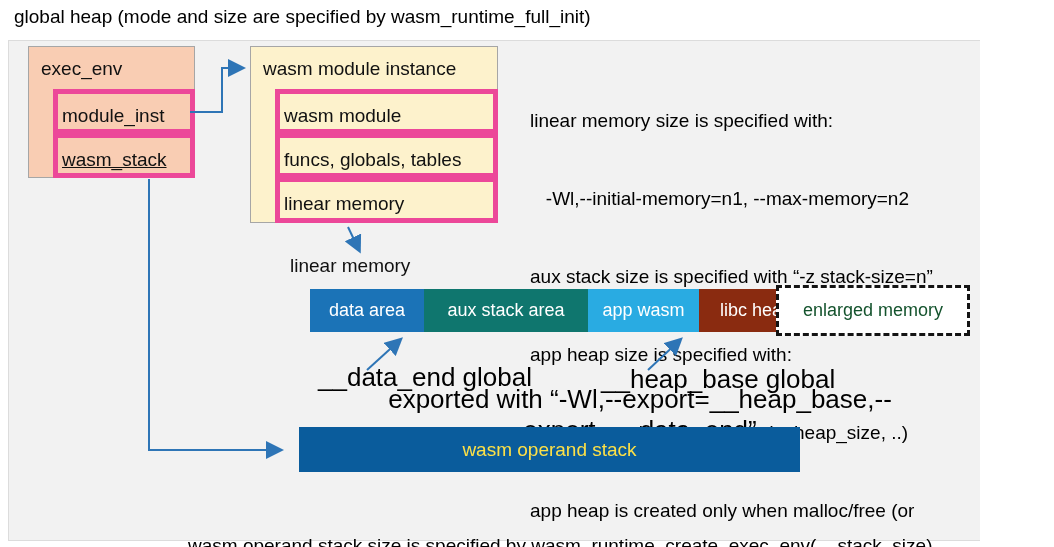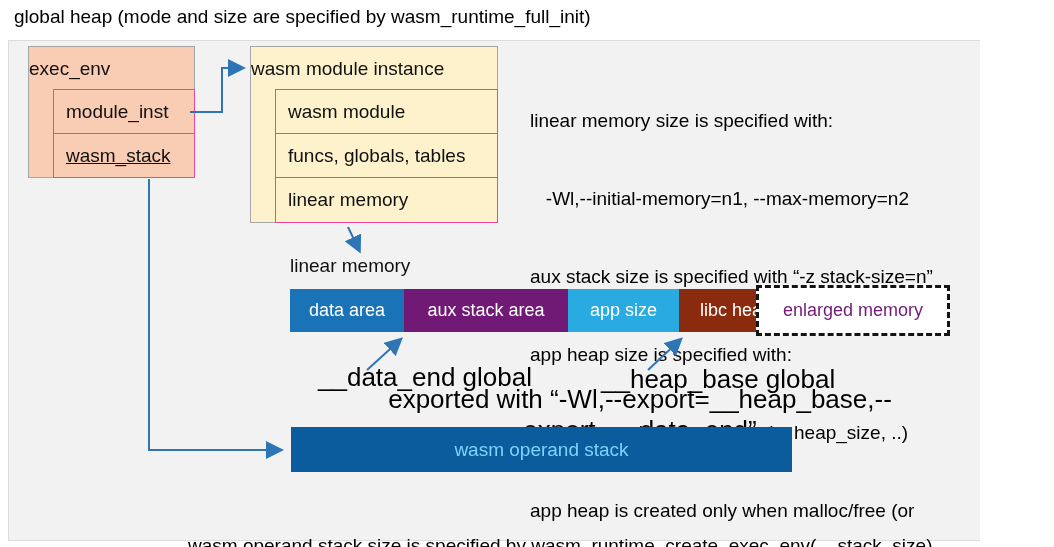--- a/index.html
+++ b/index.html
@@ -8,43 +8,43 @@
 
   .title{position:absolute;left:14px;top:6px;font-size:19px;color:#000;}
 
   .panel{position:absolute;left:8px;top:40px;width:1038px;height:501px;
          background:#f2f2f2;border:1px solid #dcdcdc;box-sizing:border-box;}
 
   
   .recbox{position:absolute;box-sizing:border-box;border:1px solid #a6a6a6;font-size:19px;}
   .salmon{background:#f9cdb3;}
   .cream{background:#fdf2cc;}
-  .rec-header{line-height:43px;height:43px;}
-  .rec-row{position:absolute;box-sizing:border-box;border:1px solid #ec4899;
-           font-size:19px;padding-left:12px;line-height:43px;}
+  .rec-header{padding-left:12px;line-height:43px;height:43px;}
+  .rec-row{position:absolute;box-sizing:border-box;border:5px solid #ec4899;
+           font-size:19px;padding-left:4px;line-height:43px;}
 
   
   .notes{position:absolute;font-size:19px;line-height:26px;white-space:pre-wrap;color:#000;}
 
   
   .lm-label{position:absolute;left:290px;top:255px;font-size:19px;}
   .seg{position:absolute;top:289px;height:43px;display:flex;align-items:center;
-       justify-content:center;color:#fff;font-size:18px;box-sizing:border-box;}
+       justify-content:center;color:#fff;font-size:18px;box-sizing:border-box;margin-left:20px;}
   .seg-data{left:290px;width:114px;background:#1b73b7;}
-  .seg-aux{left:404px;width:164px;background:#701a75;}
+  .seg-aux{left:404px;width:164px;background:#0f766e;}
   .seg-app{left:568px;width:111px;background:#29abe2;}
   .seg-libc{left:679px;width:114px;background:#8a2b10;}
   .seg-enlarged{left:756px;top:285px;width:194px;height:51px;background:#ffffff;
-       border:3px dashed #141414;color:#701a75;}
+       border:3px dashed #141414;color:#14532d;}
 
   .ann{position:absolute;font-size:26px;color:#000;}
 
   
-  .opstack{position:absolute;left:291px;top:427px;width:501px;height:45px;background:#0a5c9c;
-       color:#7dd3fc;font-size:19px;display:flex;align-items:center;justify-content:center;}
+  .opstack{position:absolute;left:299px;top:427px;width:501px;height:45px;background:#0a5c9c;
+       color:#fde047;font-size:19px;display:flex;align-items:center;justify-content:center;}
 
   .arrows{position:absolute;left:0;top:0;width:1054px;height:547px;pointer-events:none;}
 </style>
 </head>
 <body>
 
 <div class="stage">
 
   <div class="title">global heap (mode and size are specified by wasm_runtime_full_init)</div>
 
@@ -69,21 +69,21 @@
     <div>aux stack size is specified with “-z stack-size=n”</div>
     <div>app heap size is specified with:</div>
     <div>   wasm_runtime_instantiate(.., heap_size, ..)</div>
     <div>app heap is created only when malloc/free (or</div>
     
   </div>
 
   <div class="lm-label">linear memory</div>
   <div class="seg seg-data">data area</div>
   <div class="seg seg-aux">aux stack area</div>
-  <div class="seg seg-app">app size</div>
+  <div class="seg seg-app">app wasm</div>
   <div class="seg seg-libc">libc heap</div>
   <div class="seg seg-enlarged">enlarged memory</div>
 
   <div class="ann" style="left:318px;top:362px;">__data_end global</div>
   <div class="ann" style="left:601px;top:364px;">__heap_base global</div>
   <div class="ann" style="left:300px;top:384px;text-align:center;">exported with “-Wl,--export=__heap_base,--export=__data_end”</div>
 
   <div class="opstack">wasm operand stack</div>
 
   <div class="notes" style="left:188px;top:481px;width:860px;">

